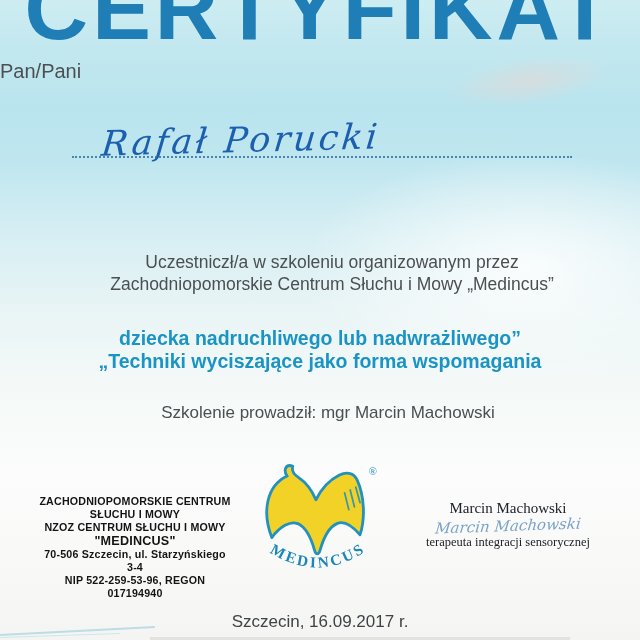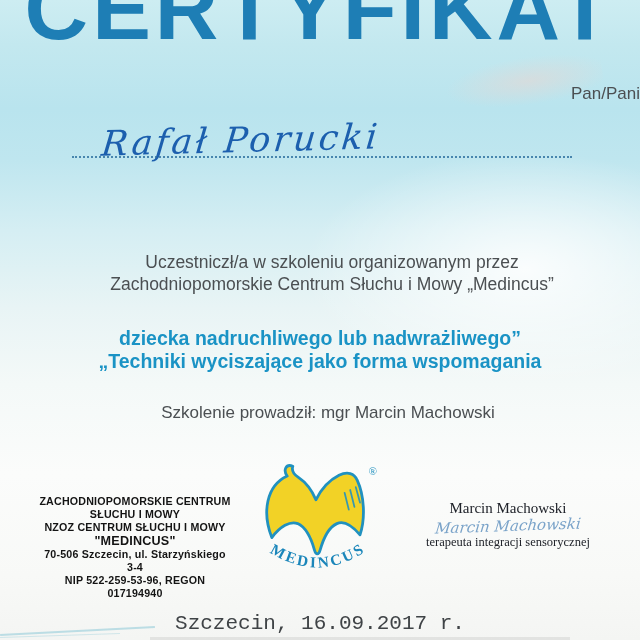--- a/index.html
+++ b/index.html
@@ -13,22 +13,22 @@
         #d5eef3 36%, #e8f4f5 48%, #f4f9f8 60%,
         #fbfcfb 74%, #f8f9f7 90%, #f4f5f3 100%);
   }
   
   .cert-title{
     position:absolute;top:-35px;left:0;width:100%;
     text-align:center;font-size:88px;line-height:88px;font-weight:700;
     letter-spacing:4px;color:#1e7eb5;white-space:nowrap;
   }
   .salutation{
-    position:absolute;top:84px;left:0;width:100%;text-align:right;
-    font-size:17px;color:#4b4f52;
+    position:absolute;top:60px;left:0;width:100%;text-align:left;
+    font-size:20px;color:#4b4f52;
   }
   .handwriting{
     font-family:"DejaVu Serif",serif;font-style:italic;color:#1c5fae;
   }
   .recipient{
     position:absolute;top:120px;left:102px;font-size:35px;letter-spacing:3px;
     transform:skewX(-7deg) rotate(-1.5deg);white-space:nowrap;
   }
   .dotted-line{
     position:absolute;top:156px;left:72px;width:500px;height:0;
@@ -59,21 +59,21 @@
   }
   .sign-name{font-size:15px;line-height:17px;}
   .sign-scrawl{
     font-family:"DejaVu Serif",serif;font-style:italic;color:#7aa3c9;
     font-size:15px;line-height:18px;transform:skewX(-8deg) rotate(-2deg);
     white-space:nowrap;
   }
   .sign-role{font-size:12.5px;line-height:14px;}
   .date-line{
     position:absolute;top:612px;left:0;width:100%;text-align:center;
-    font-size:21px;color:#3f4346;font-family:Liberation Mono, monospace;
+    font-size:17px;color:#3f4346;
   }
   
   .smudge-top-right{
     position:absolute;left:438px;top:56px;width:165px;height:52px;
     background:radial-gradient(ellipse at 55% 50%, rgba(233,214,209,.55), rgba(233,214,209,0) 65%);
     transform:rotate(-8deg);
   }
   .scan-streak-1{
     position:absolute;left:0;top:630px;width:155px;height:1.5px;
     background:rgba(140,200,215,.55);transform:rotate(-3deg);

